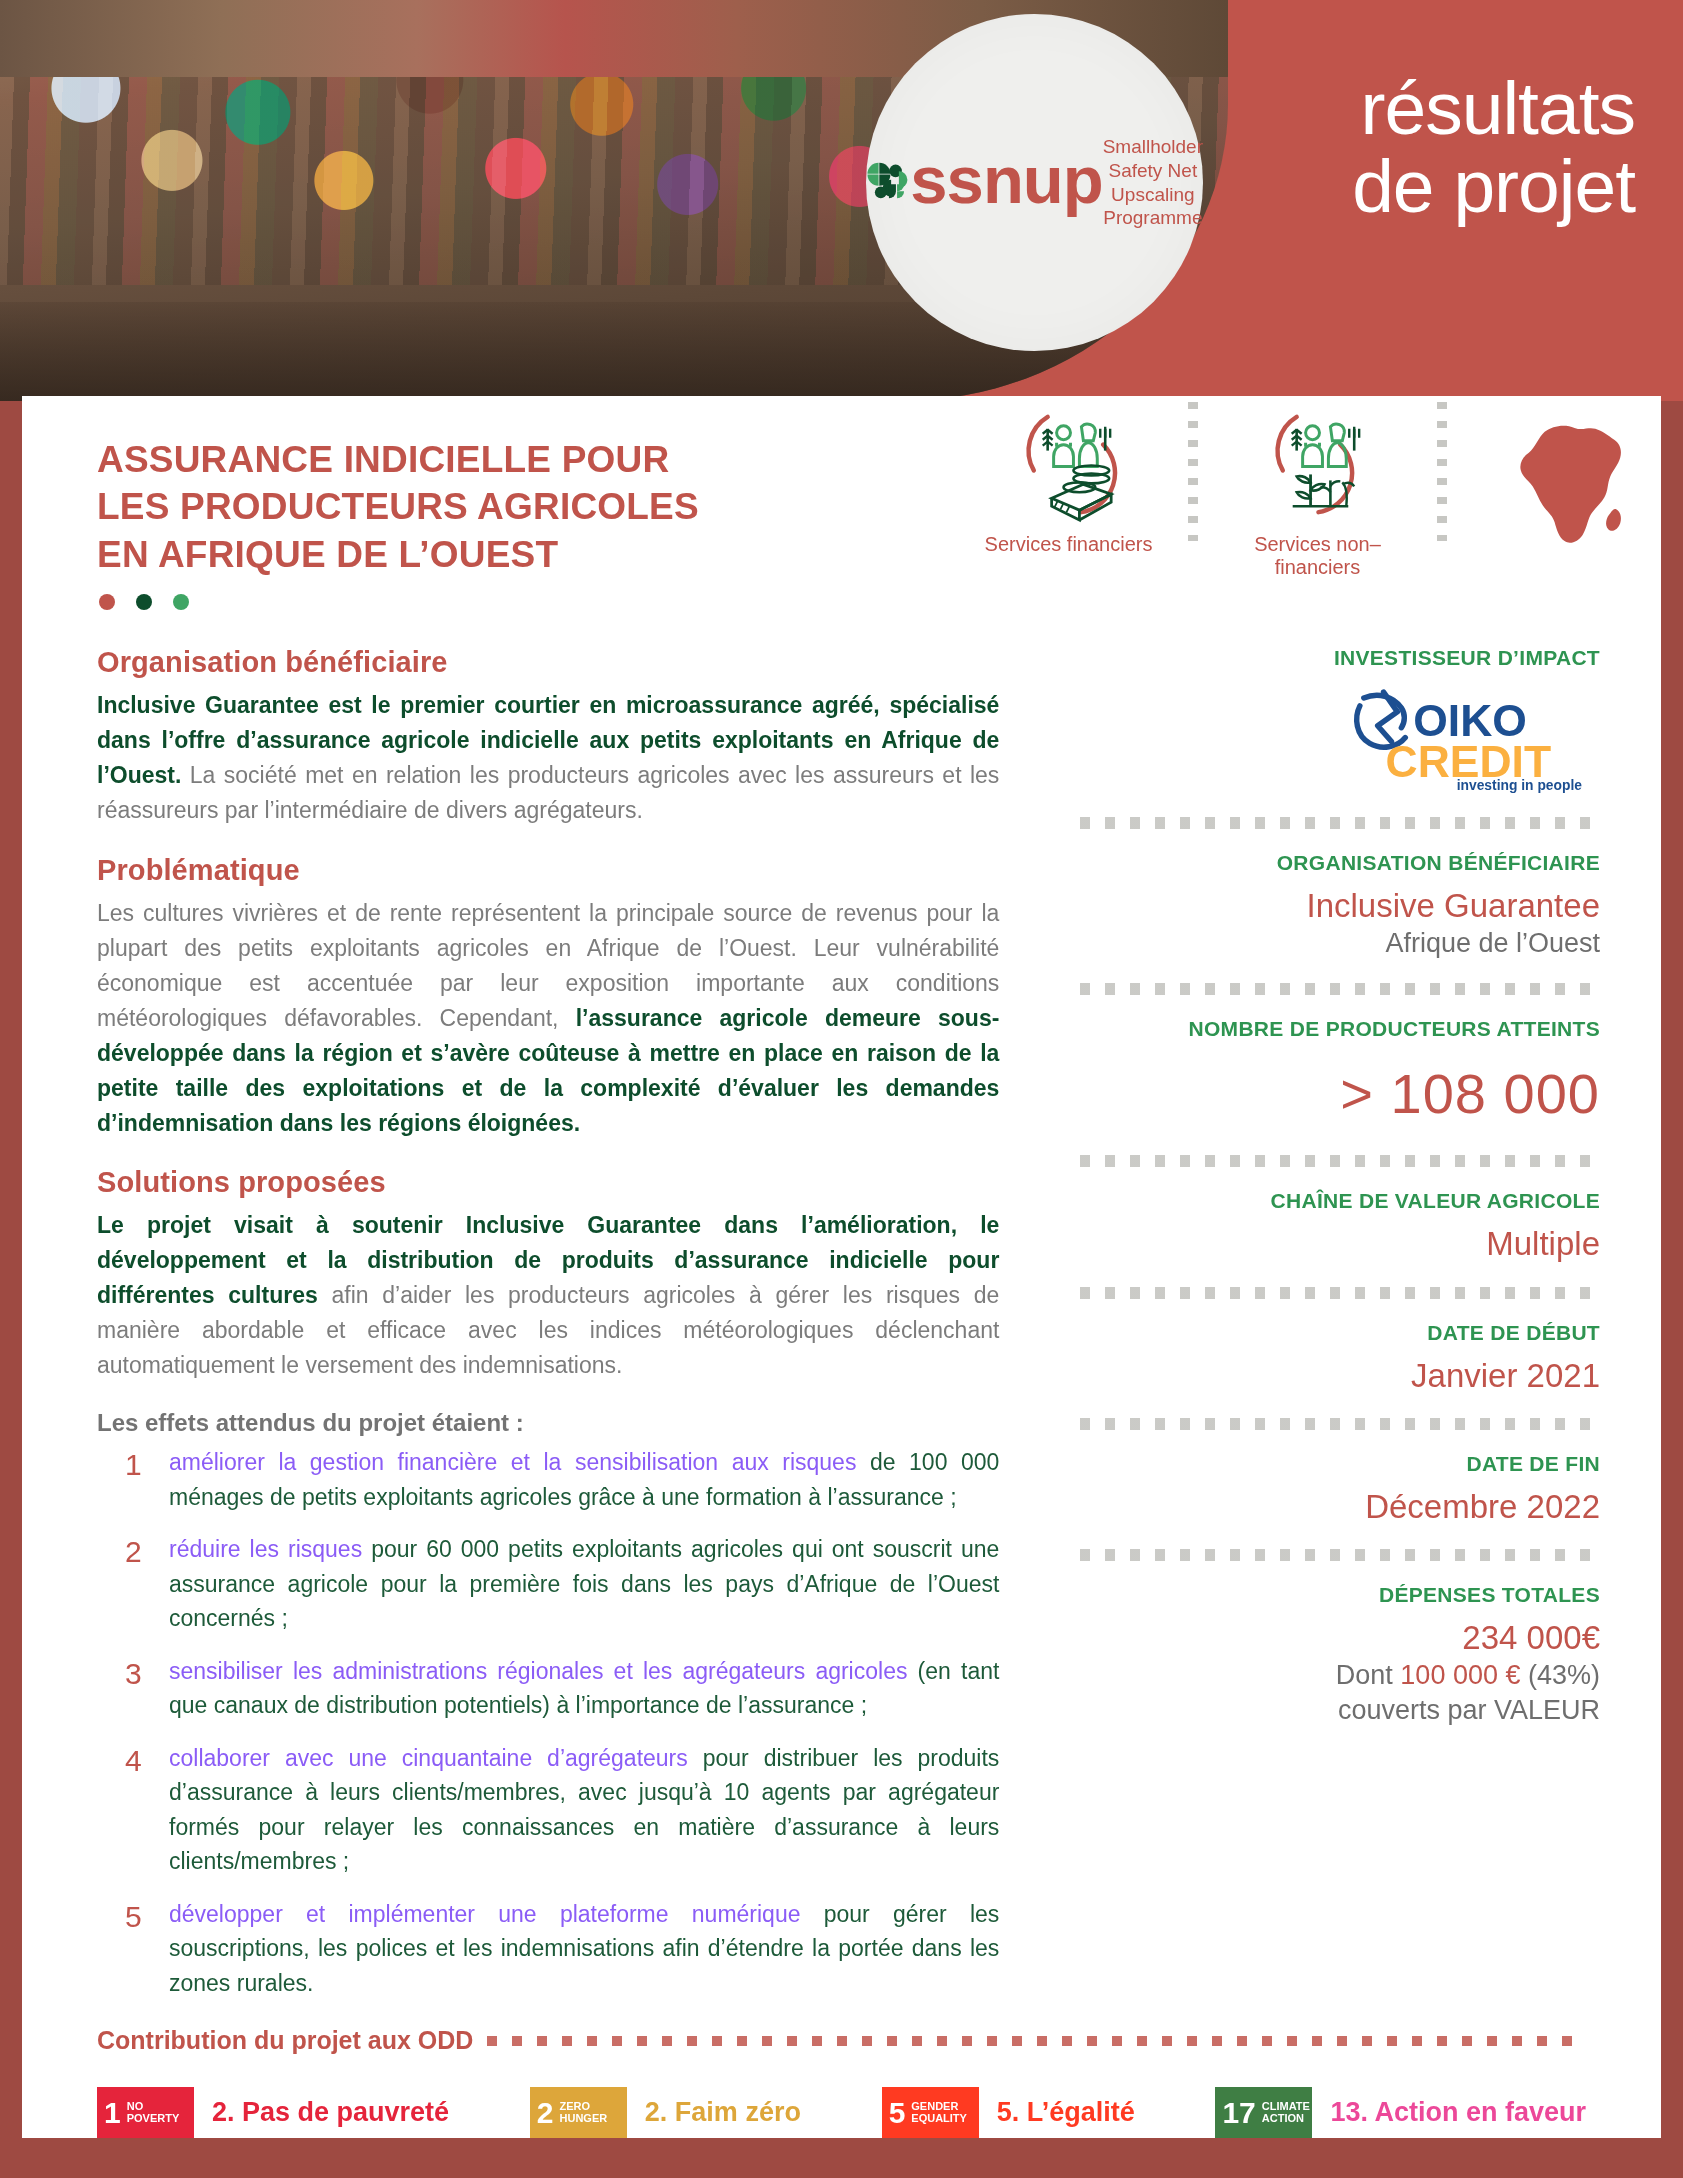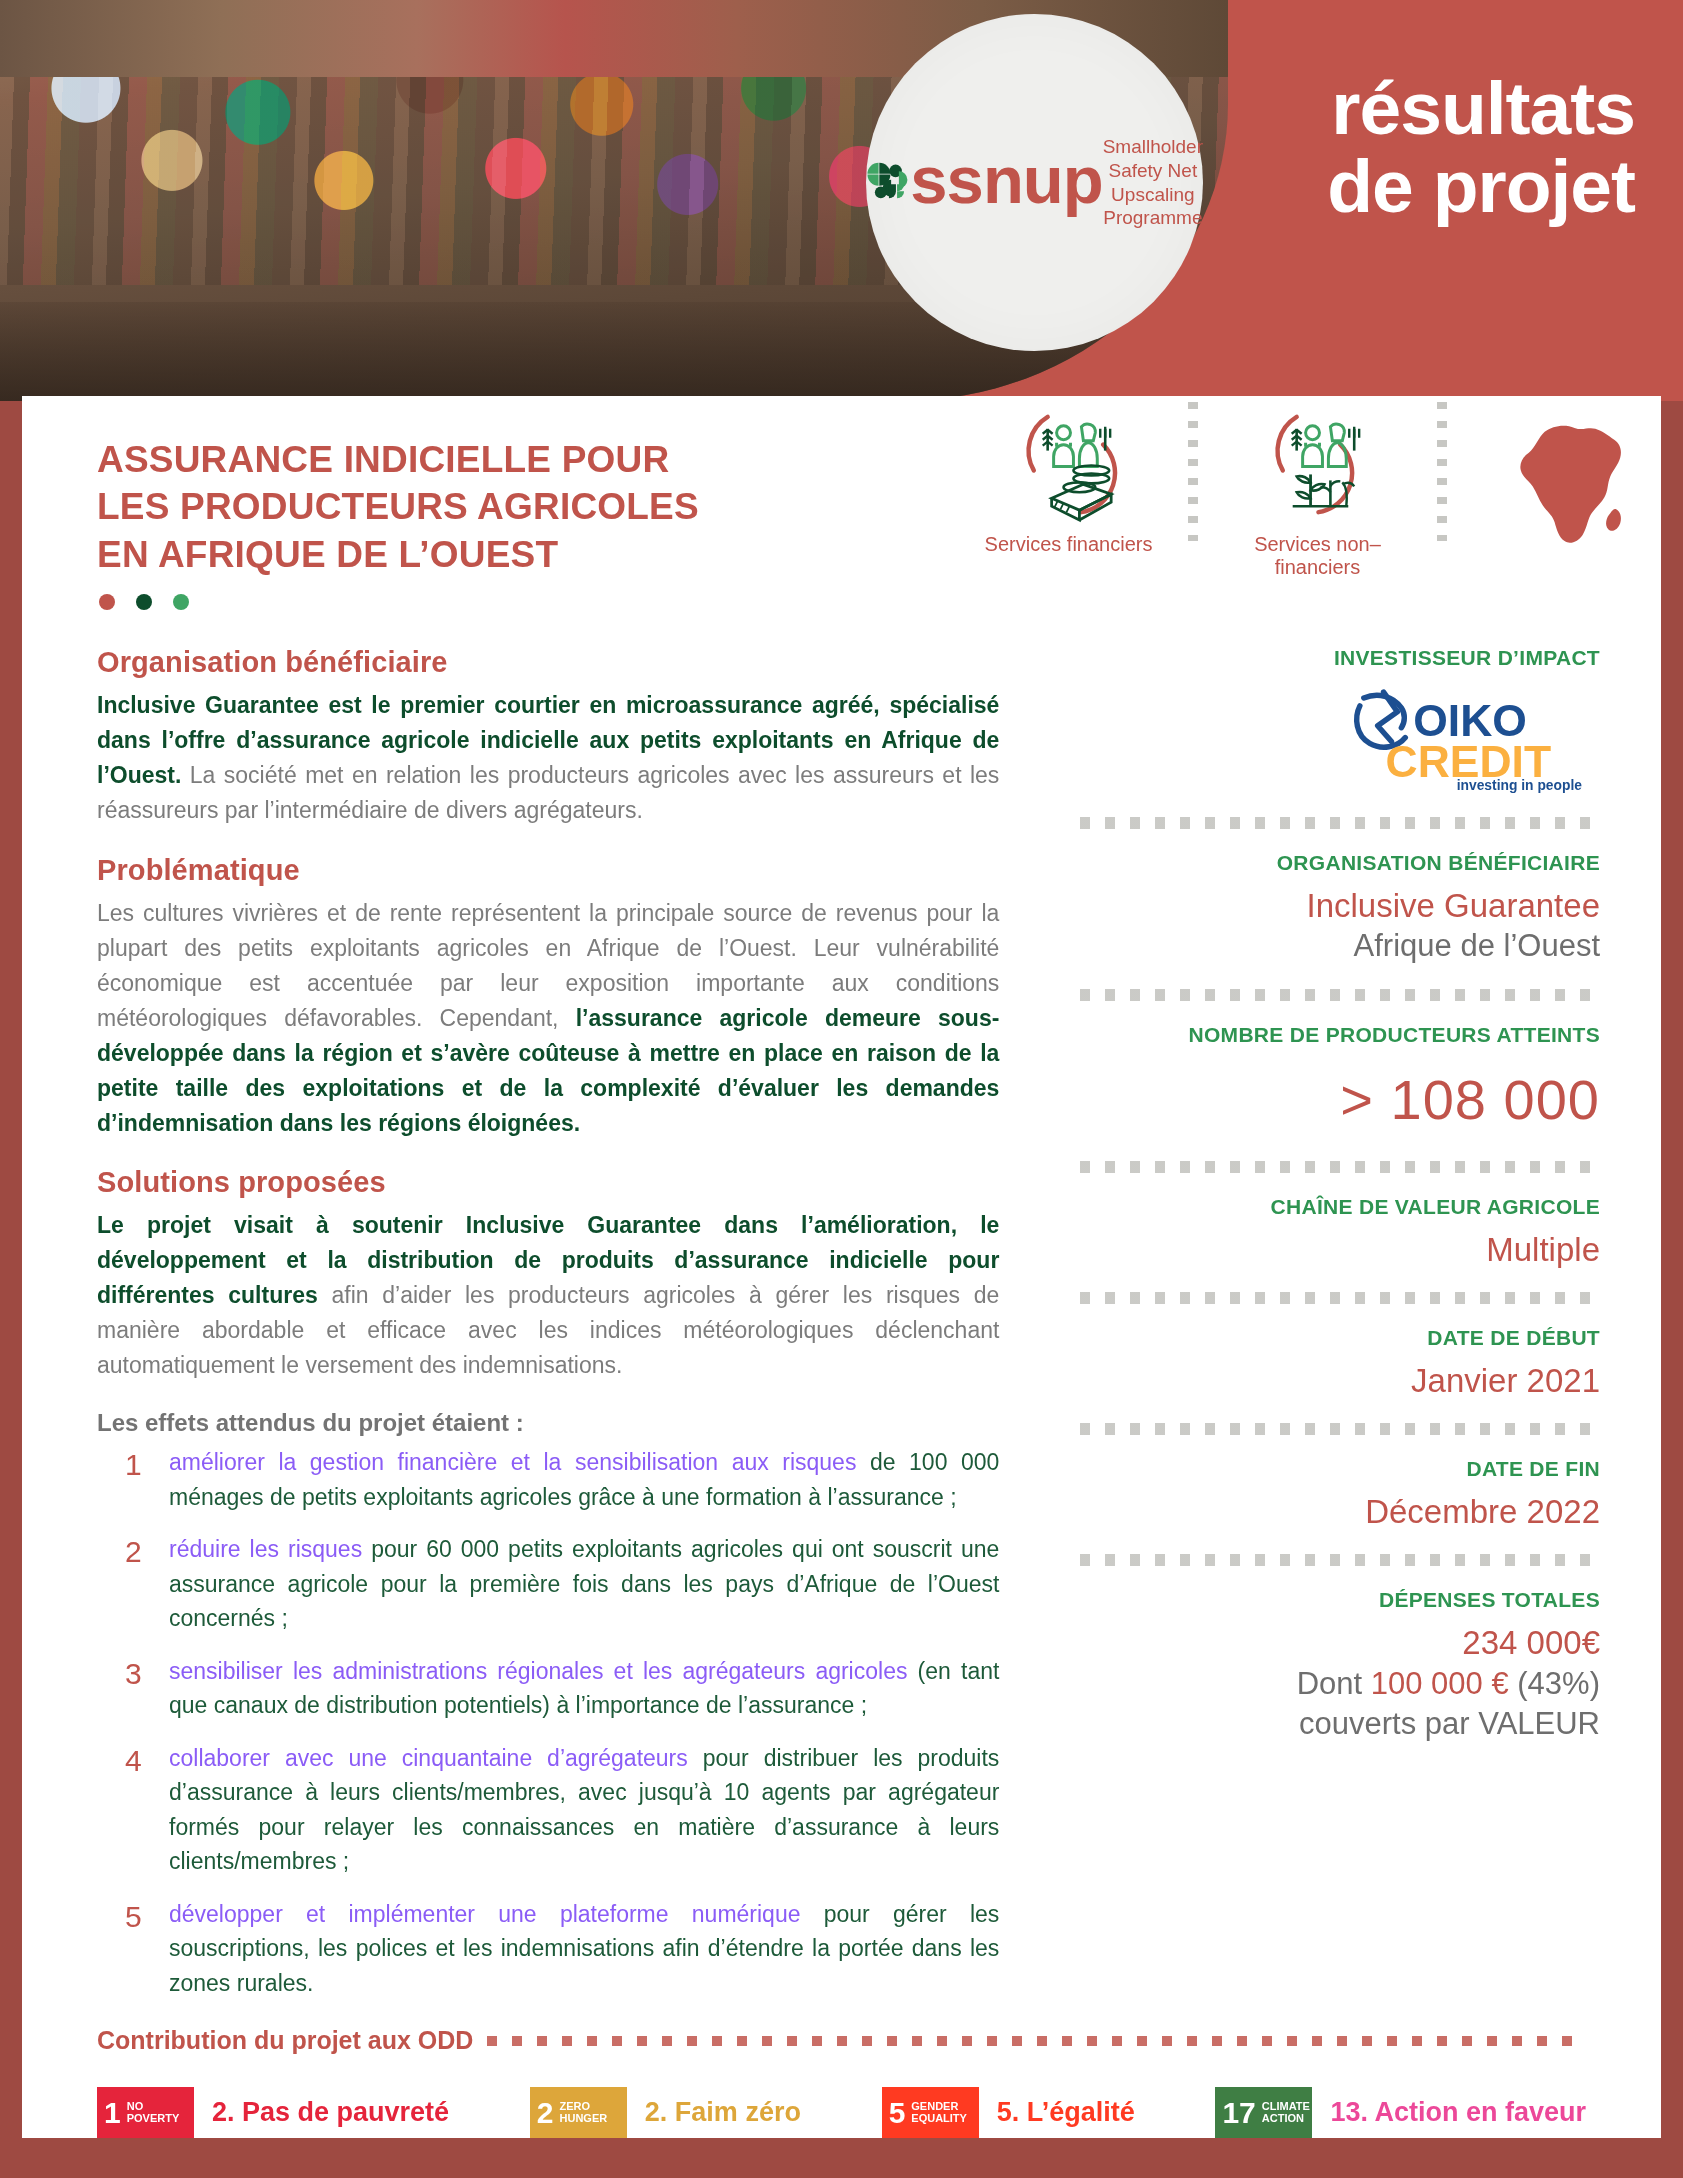--- a/index.html
+++ b/index.html
@@ -76,21 +76,21 @@
   }
   .ssnup-sub {
     font-size: 19px; font-weight: 500; color: #c0544b;
     line-height: 1.25; text-align: center;
   }
   .header-title {
     position: absolute;
     right: 48px; top: 69px;
     text-align: right;
     color: #ffffff;
-    font-size: 75px; font-weight: 700;
+    font-size: 75px; font-weight: 400;
     line-height: 1.04;
     letter-spacing: -1px;
   }
 
   
   .sheet {
     position: absolute;
     left: 22px; top: 396px;
     width: 1639px; height: 1742px;
     background: #ffffff;
@@ -172,21 +172,21 @@
     letter-spacing: 0.3px;
     text-transform: uppercase;
     margin-bottom: 10px;
   }
   .side-value {
     color: #c0544b;
     font-size: 33px;
     line-height: 1.25;
   }
   .side-value.big { font-size: 56px; letter-spacing: 1px; padding: 8px 0 4px; }
-  .side-sub { color: #6e6e6e; font-size: 31px; line-height: 1.3; }
+  .side-sub { color: #6e6e6e; font-size: 27px; line-height: 1.3; }
   .side-sub .amt { color: #c0544b; }
   .divider {
     height: 12px;
     margin: 22px 0 22px 0;
     background-image: repeating-linear-gradient(to right,
       #b9b9b4 0 10px, transparent 10px 25px);
     opacity: .75;
   }
   .oiko { display: flex; justify-content: flex-end; padding: 6px 0 2px; }
 

